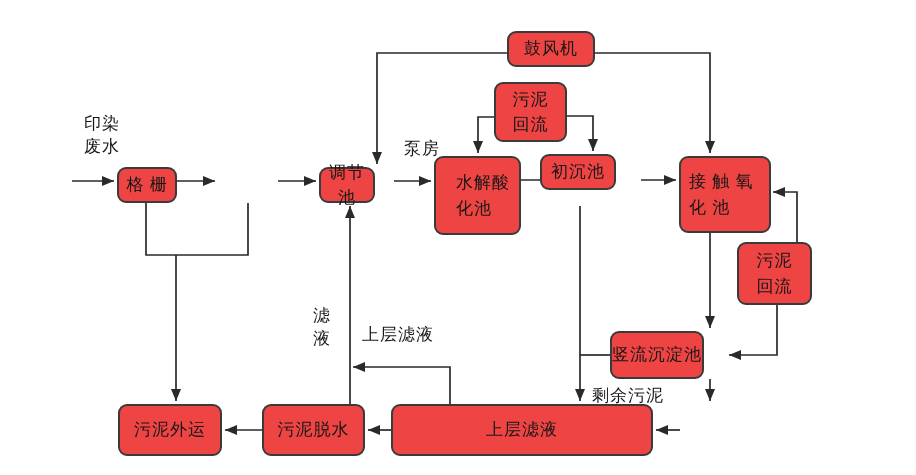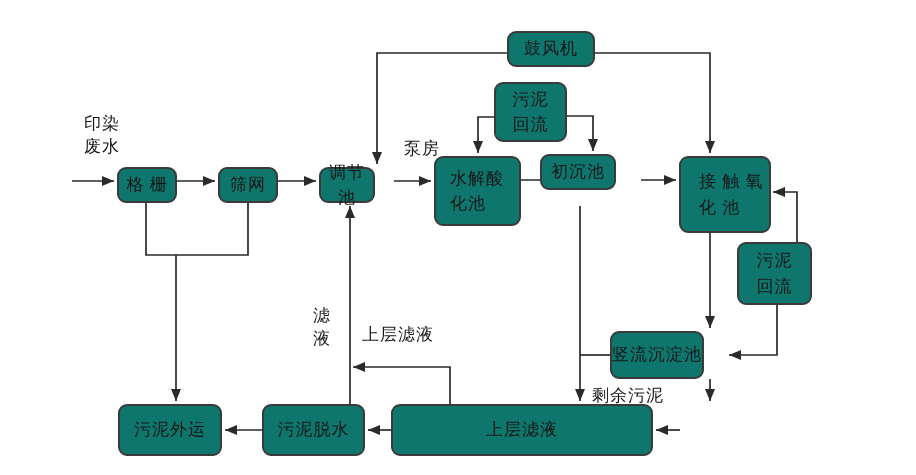--- a/index.html
+++ b/index.html
@@ -8,21 +8,21 @@
     background:var(--background,#ffffff);
     font-family:"Liberation Serif","DejaVu Serif",serif;
     overflow:hidden;
   }
   svg.wires{position:absolute;left:0;top:0;z-index:1;}
   .wire{fill:none;stroke:var(--line,#2a2a2a);stroke-width:1.7px;}
   .node{
     position:absolute;z-index:2;box-sizing:border-box;
     display:flex;align-items:center;justify-content:center;
     border:2px solid var(--box-border,#3a3a3a);
-    border-radius:9px;background:#0f766e;
+    border-radius:9px;background:#ef4444;
     font-size:17px;line-height:1.5;letter-spacing:1px;
     color:var(--text,#161616);
     white-space:pre-line;text-align:center;
   }
   .node.la{justify-content:flex-start;text-align:left;}
   .lbl{
     position:absolute;z-index:2;
     font-size:17px;line-height:1.35;letter-spacing:1px;
     color:var(--text,#161616);white-space:pre-line;font-family:Liberation Mono, monospace;
   }
@@ -71,30 +71,29 @@
     <path class="wire" marker-end="url(#arrow)" d="M176,255 L176,401"></path>
   </svg>
 
   <div class="node" style="left:507px;top:31px;width:88px;height:36px">鼓风机</div>
 
   <div class="node" style="left:494px;top:82px;width:73px;height:60px">污泥
 回流</div>
 
   <div class="node" style="left:117px;top:167px;width:60px;height:36px">格 栅</div>
 
-  <div class="node" style="left:218px;top:167px;width:60px;height:36px">筛网</div>
 
   <div class="node" style="left:319px;top:167px;width:56px;height:36px">调节池</div>
 
-  <div class="node la" style="left:434px;top:156px;width:87px;height:70px;padding-left:14px">水解酸
+  <div class="node la" style="left:434px;top:156px;width:87px;height:79px;padding-left:20px">水解酸
 化池</div>
 
   <div class="node" style="left:540px;top:154px;width:76px;height:36px">初沉池</div>
 
-  <div class="node la" style="left:679px;top:156px;width:92px;height:77px;padding-left:18px">接 触 氧
+  <div class="node la" style="left:679px;top:156px;width:92px;height:77px;padding-left:8px">接 触 氧
 化 池</div>
 
   <div class="node" style="left:737px;top:242px;width:75px;height:63px">污泥
 回流</div>
 
   <div class="node" style="left:610px;top:331px;width:94px;height:48px">竖流沉淀池</div>
 
 
   <div class="node" style="left:391px;top:404px;width:262px;height:52px">上层滤液</div>
 

